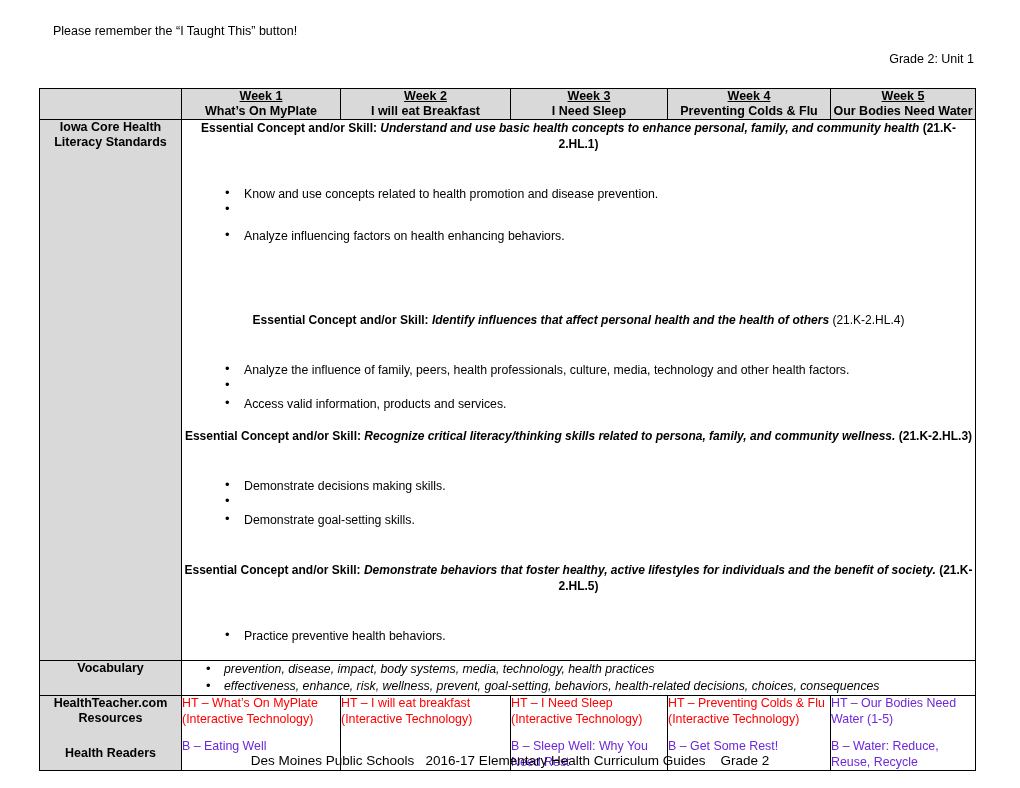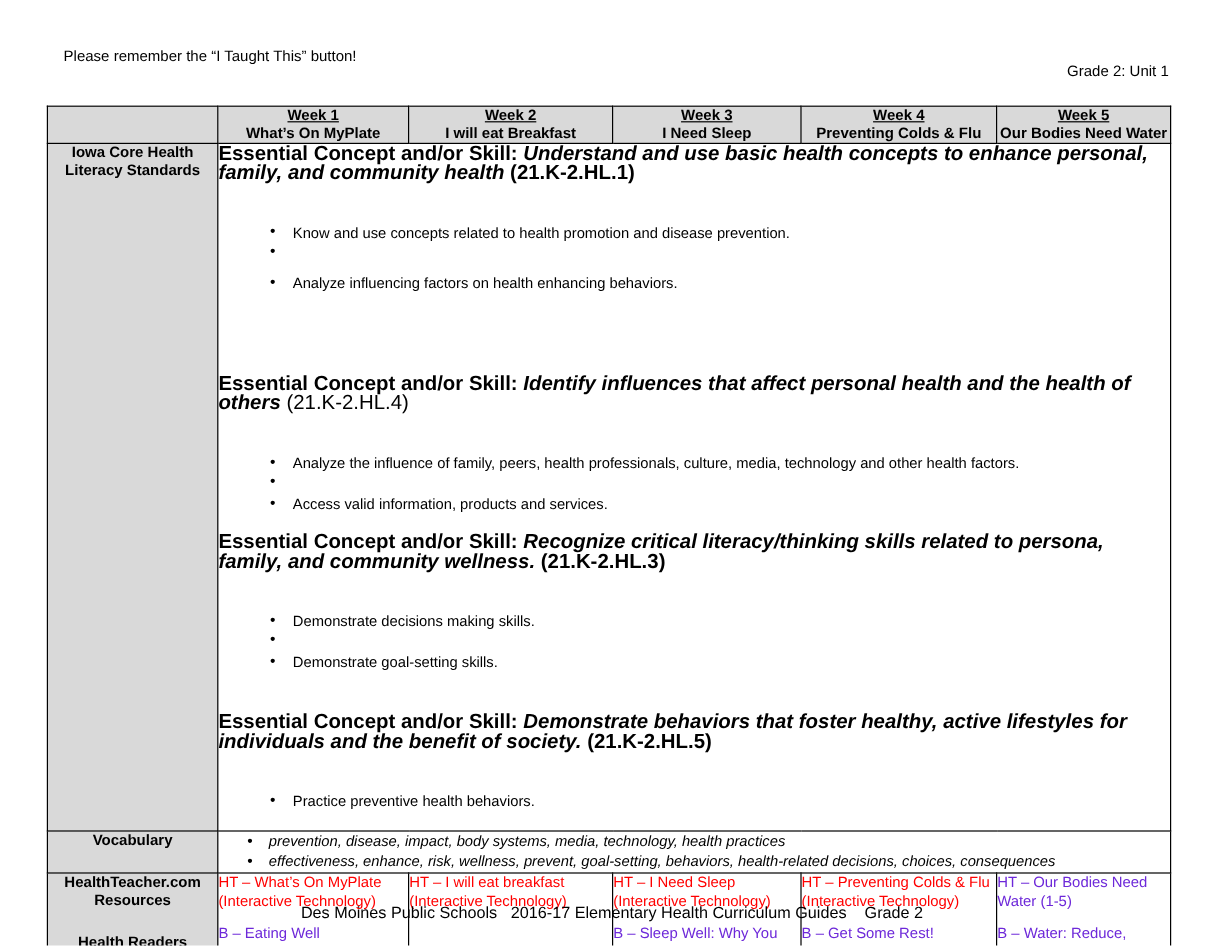--- a/index.html
+++ b/index.html
@@ -15,21 +15,21 @@
     position: relative;
     width: 1020px;
     height: 788px;
     background: #fff;
   }
 
   
   .top-note {
     position: absolute;
     left: 53px;
-    top: 40px;
+    top: 24px;
     font-size: 12.5px;
     line-height: 15px;
     white-space: nowrap;
   }
   .hdr-right {
     position: absolute;
     right: 46px;
     top: 52px;
     font-size: 12.5px;
     line-height: 15.5px;
@@ -86,23 +86,23 @@
     background: #fff;
     font-size: 12.3px;
     line-height: 15.5px;
     padding: 7px 9px 7px 9px;
   }
 
   
   .std-row td { height: 437px; }
   .ec {
     margin: 0 0 0 0;
-    font-size: 17px;
+    font-size: 12px;
     line-height: 16px;
-    text-align: left;
+    text-align: center;
   }
   .ec .lbl { font-weight: bold; }
   .ec .txt { font-weight: bold; font-style: italic; }
   .ec .code { font-weight: bold; }
   .ec .code-plain { font-weight: normal; }
 
   ul.bul {
     margin: 16px;
     padding: 0 0 0 46px;
     list-style: none;

